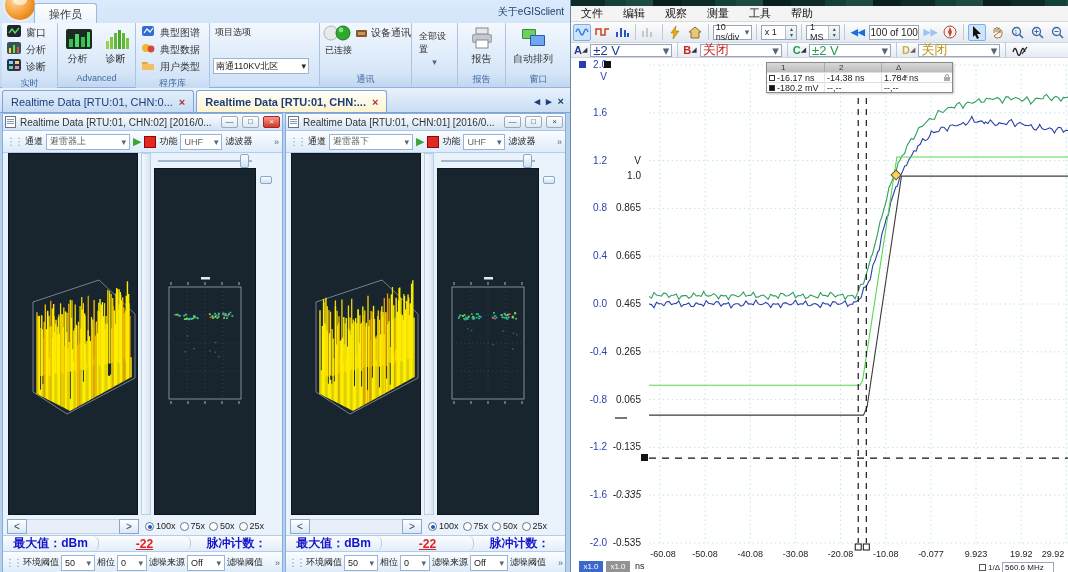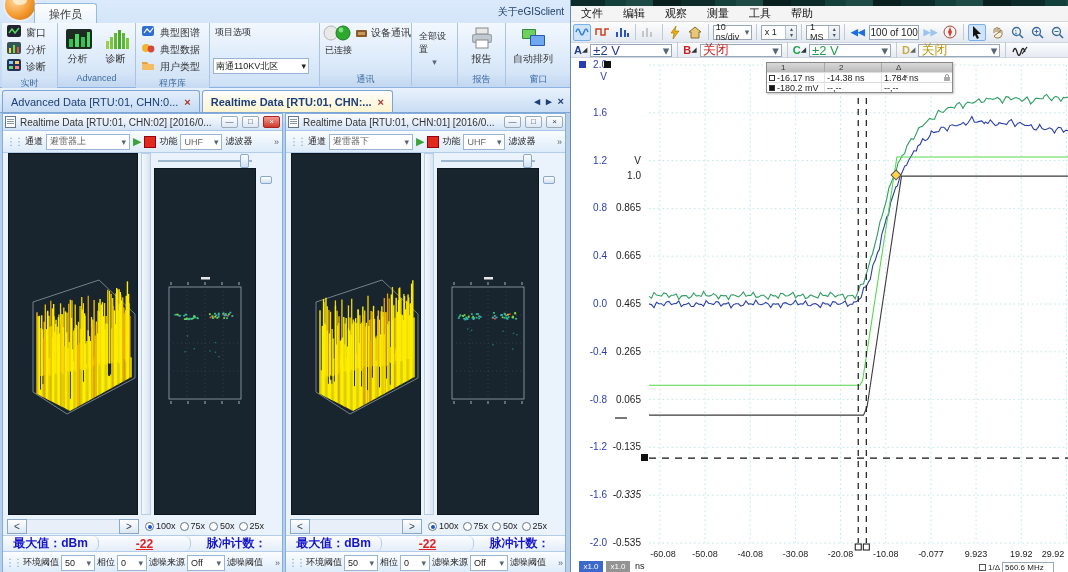--- a/index.html
+++ b/index.html
@@ -327,21 +327,21 @@
               <span>自动排列</span>
             </div>
           </div>
           <div class="rgroup-caption">窗口</div>
         </div>
       </div>
     </div>
 
     <div class="doctabs">
       <div class="doctab">
-        <span>Advanced Data [RTU:01, CHN:0...</span>
+        <span>Realtime Data [RTU:01, CHN:0...</span>
         <span class="tclose">×</span>
       </div>
       <div class="doctab active">
         <span>Realtime Data [RTU:01, CHN:...</span>
         <span class="tclose">×</span>
       </div>
       <div class="tabctrl">
         <span>◂</span>
         <span>▸</span>
         <span>×</span>

